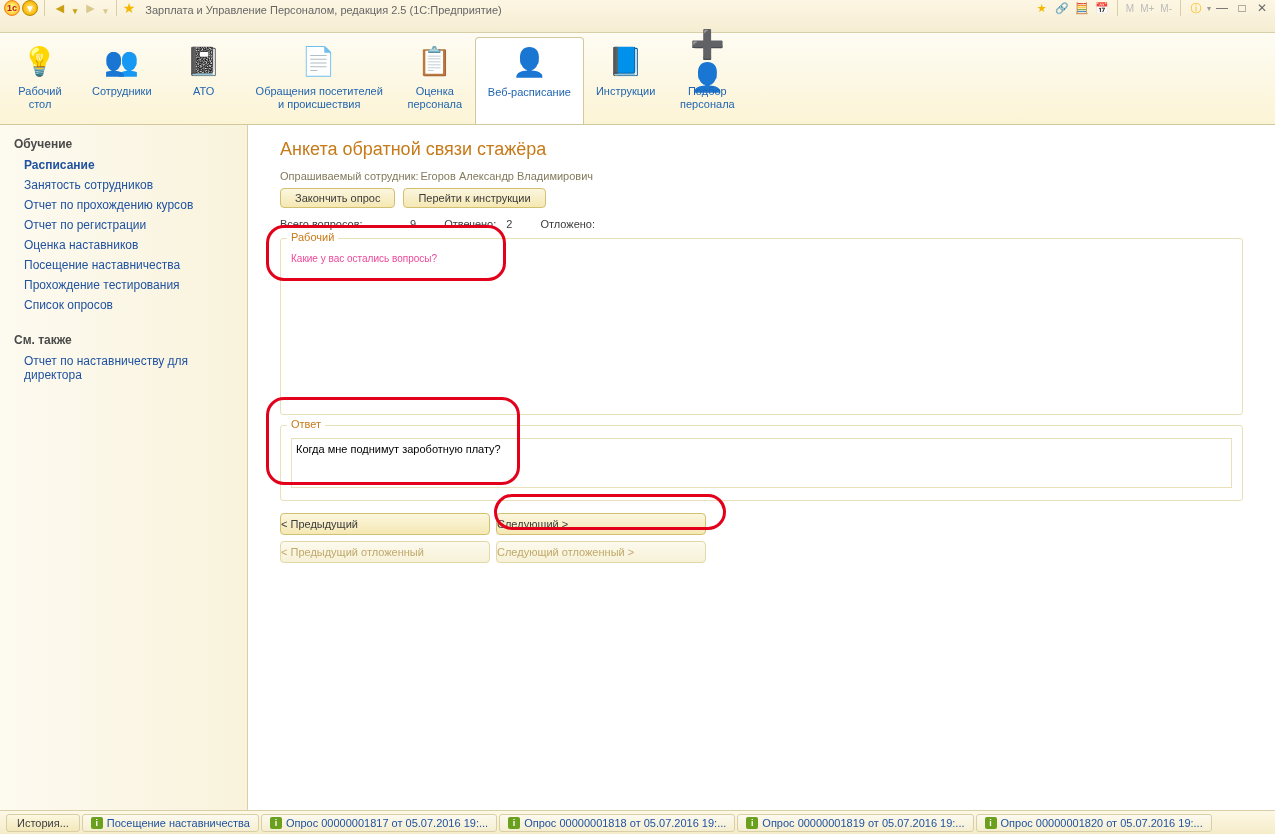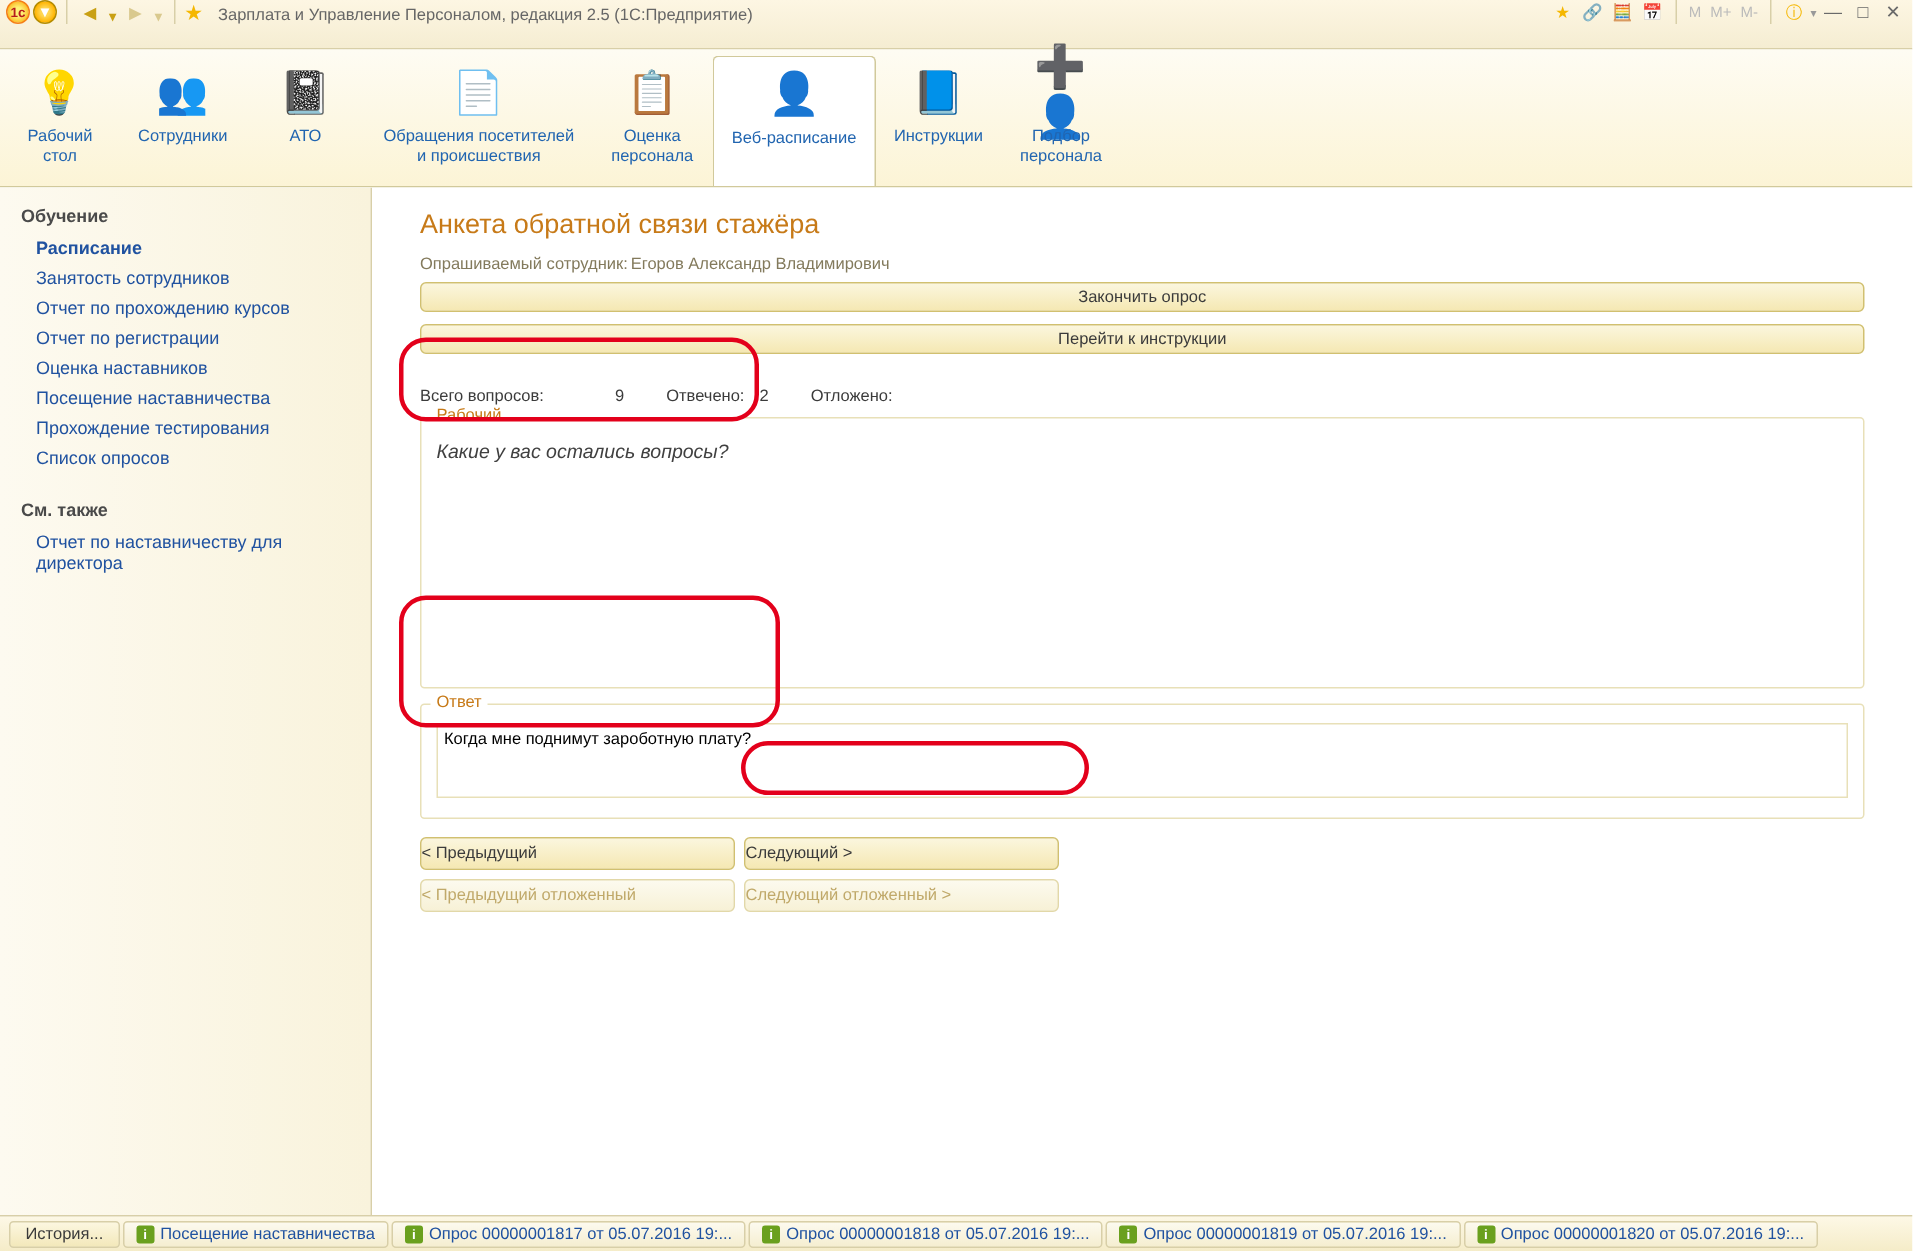--- a/index.html
+++ b/index.html
@@ -101,21 +101,21 @@
       padding: 14px 32px;
       overflow-y: auto;
     }
     .page-title {
       color: #c77a18;
       font-size: 18px;
       font-weight: normal;
       margin-bottom: 10px;
     }
     .row-emp { display: flex; gap: 2px; color: #837a5c; font-size: 11px; margin-bottom: 6px; }
-    .btn-row { display: flex; gap: 8px; margin-bottom: 22px; flex-direction: column; }
+    .btn-row { display: flex; gap: 8px; margin-bottom: 10px; }
     .btn {
       background: linear-gradient(to bottom, #fbf6de, #f5e8b3);
       border: 1px solid #d1c070;
       border-radius: 4px;
       padding: 3px 14px;
       font-size: 11px;
       color: #3b3b3b;
       cursor: pointer;
     }
     .stat-row { display: flex; gap: 10px; font-size: 11px; color: #3b3b3b; margin-bottom: 8px; }
@@ -131,23 +131,22 @@
     .fset-legend {
       position: absolute;
       top: -8px;
       left: 6px;
       background: #fff;
       padding: 0 4px;
       color: #c77a18;
       font-size: 11px;
     }
     .question-text {
-      font-style: italic;
-      color: #404040;
-      font-size: 13px;
+      color: #ec4899;
+      font-size: 10px;
       padding: 2px 0 140px 0;
     }
     .answer-input {
       width: 100%;
       height: 50px;
       border: 1px solid #e8e0b8;
       font-size: 11px;
       padding: 4px;
       resize: none;
       font-family: Arial, sans-serif;

